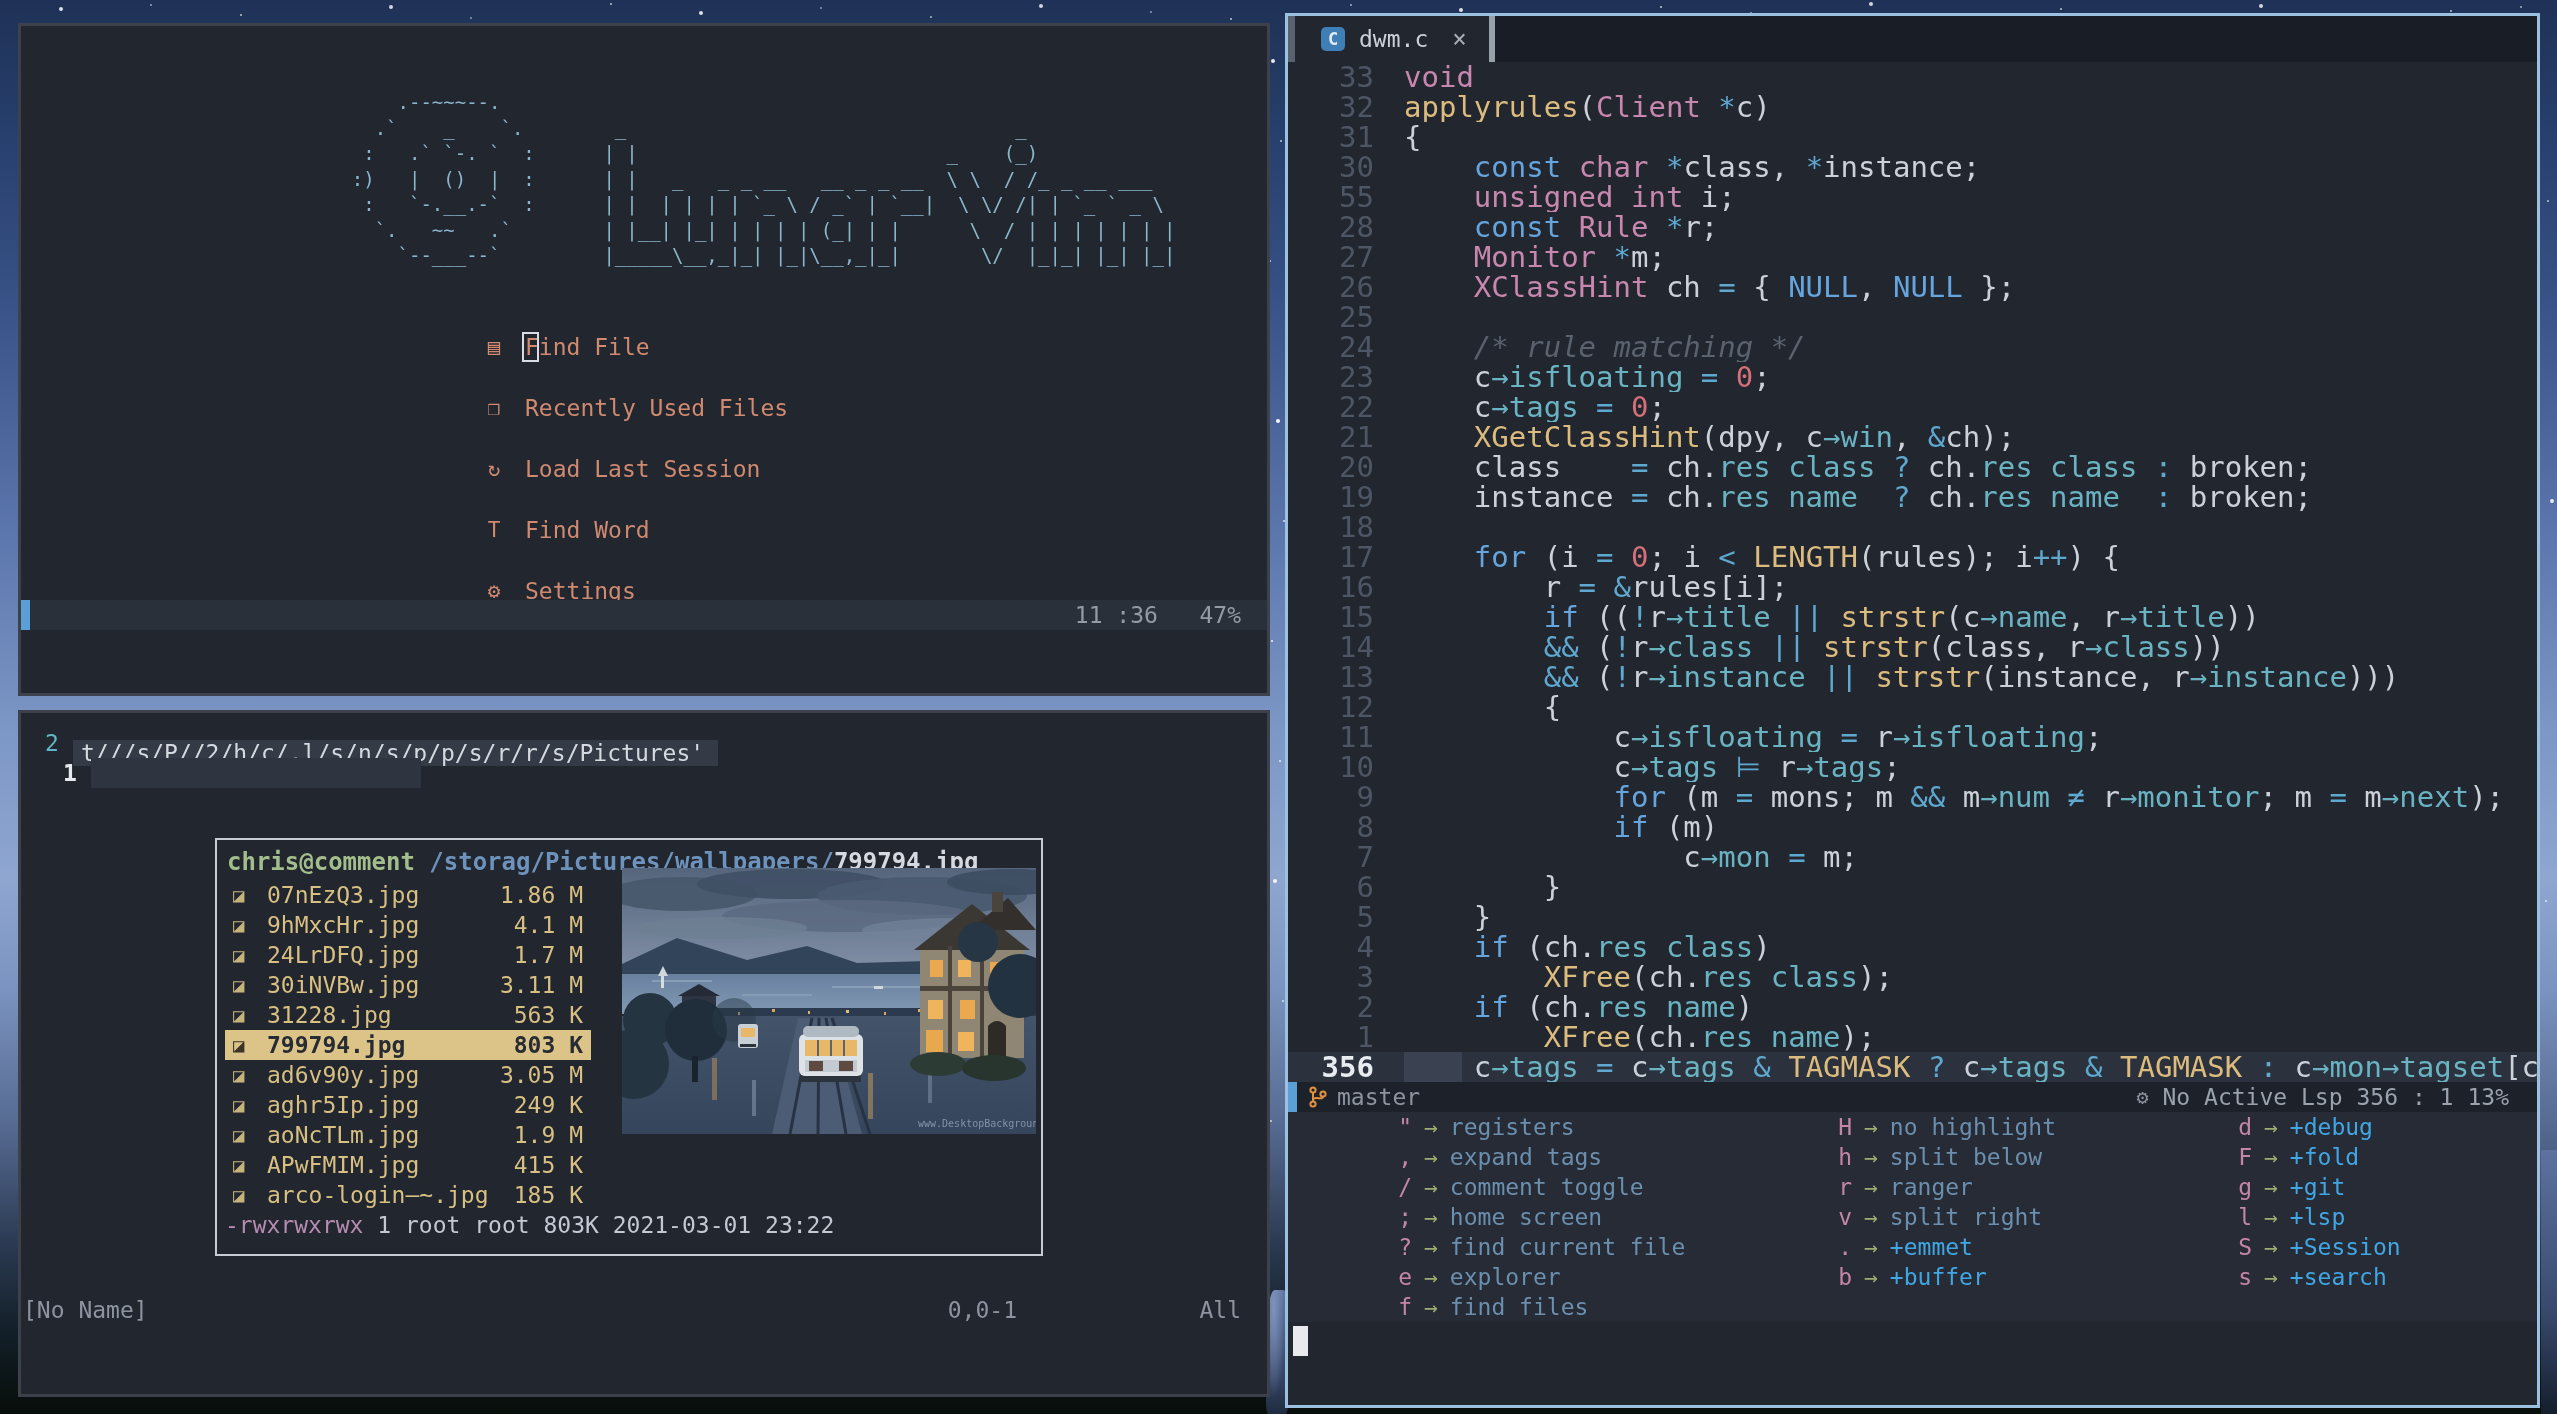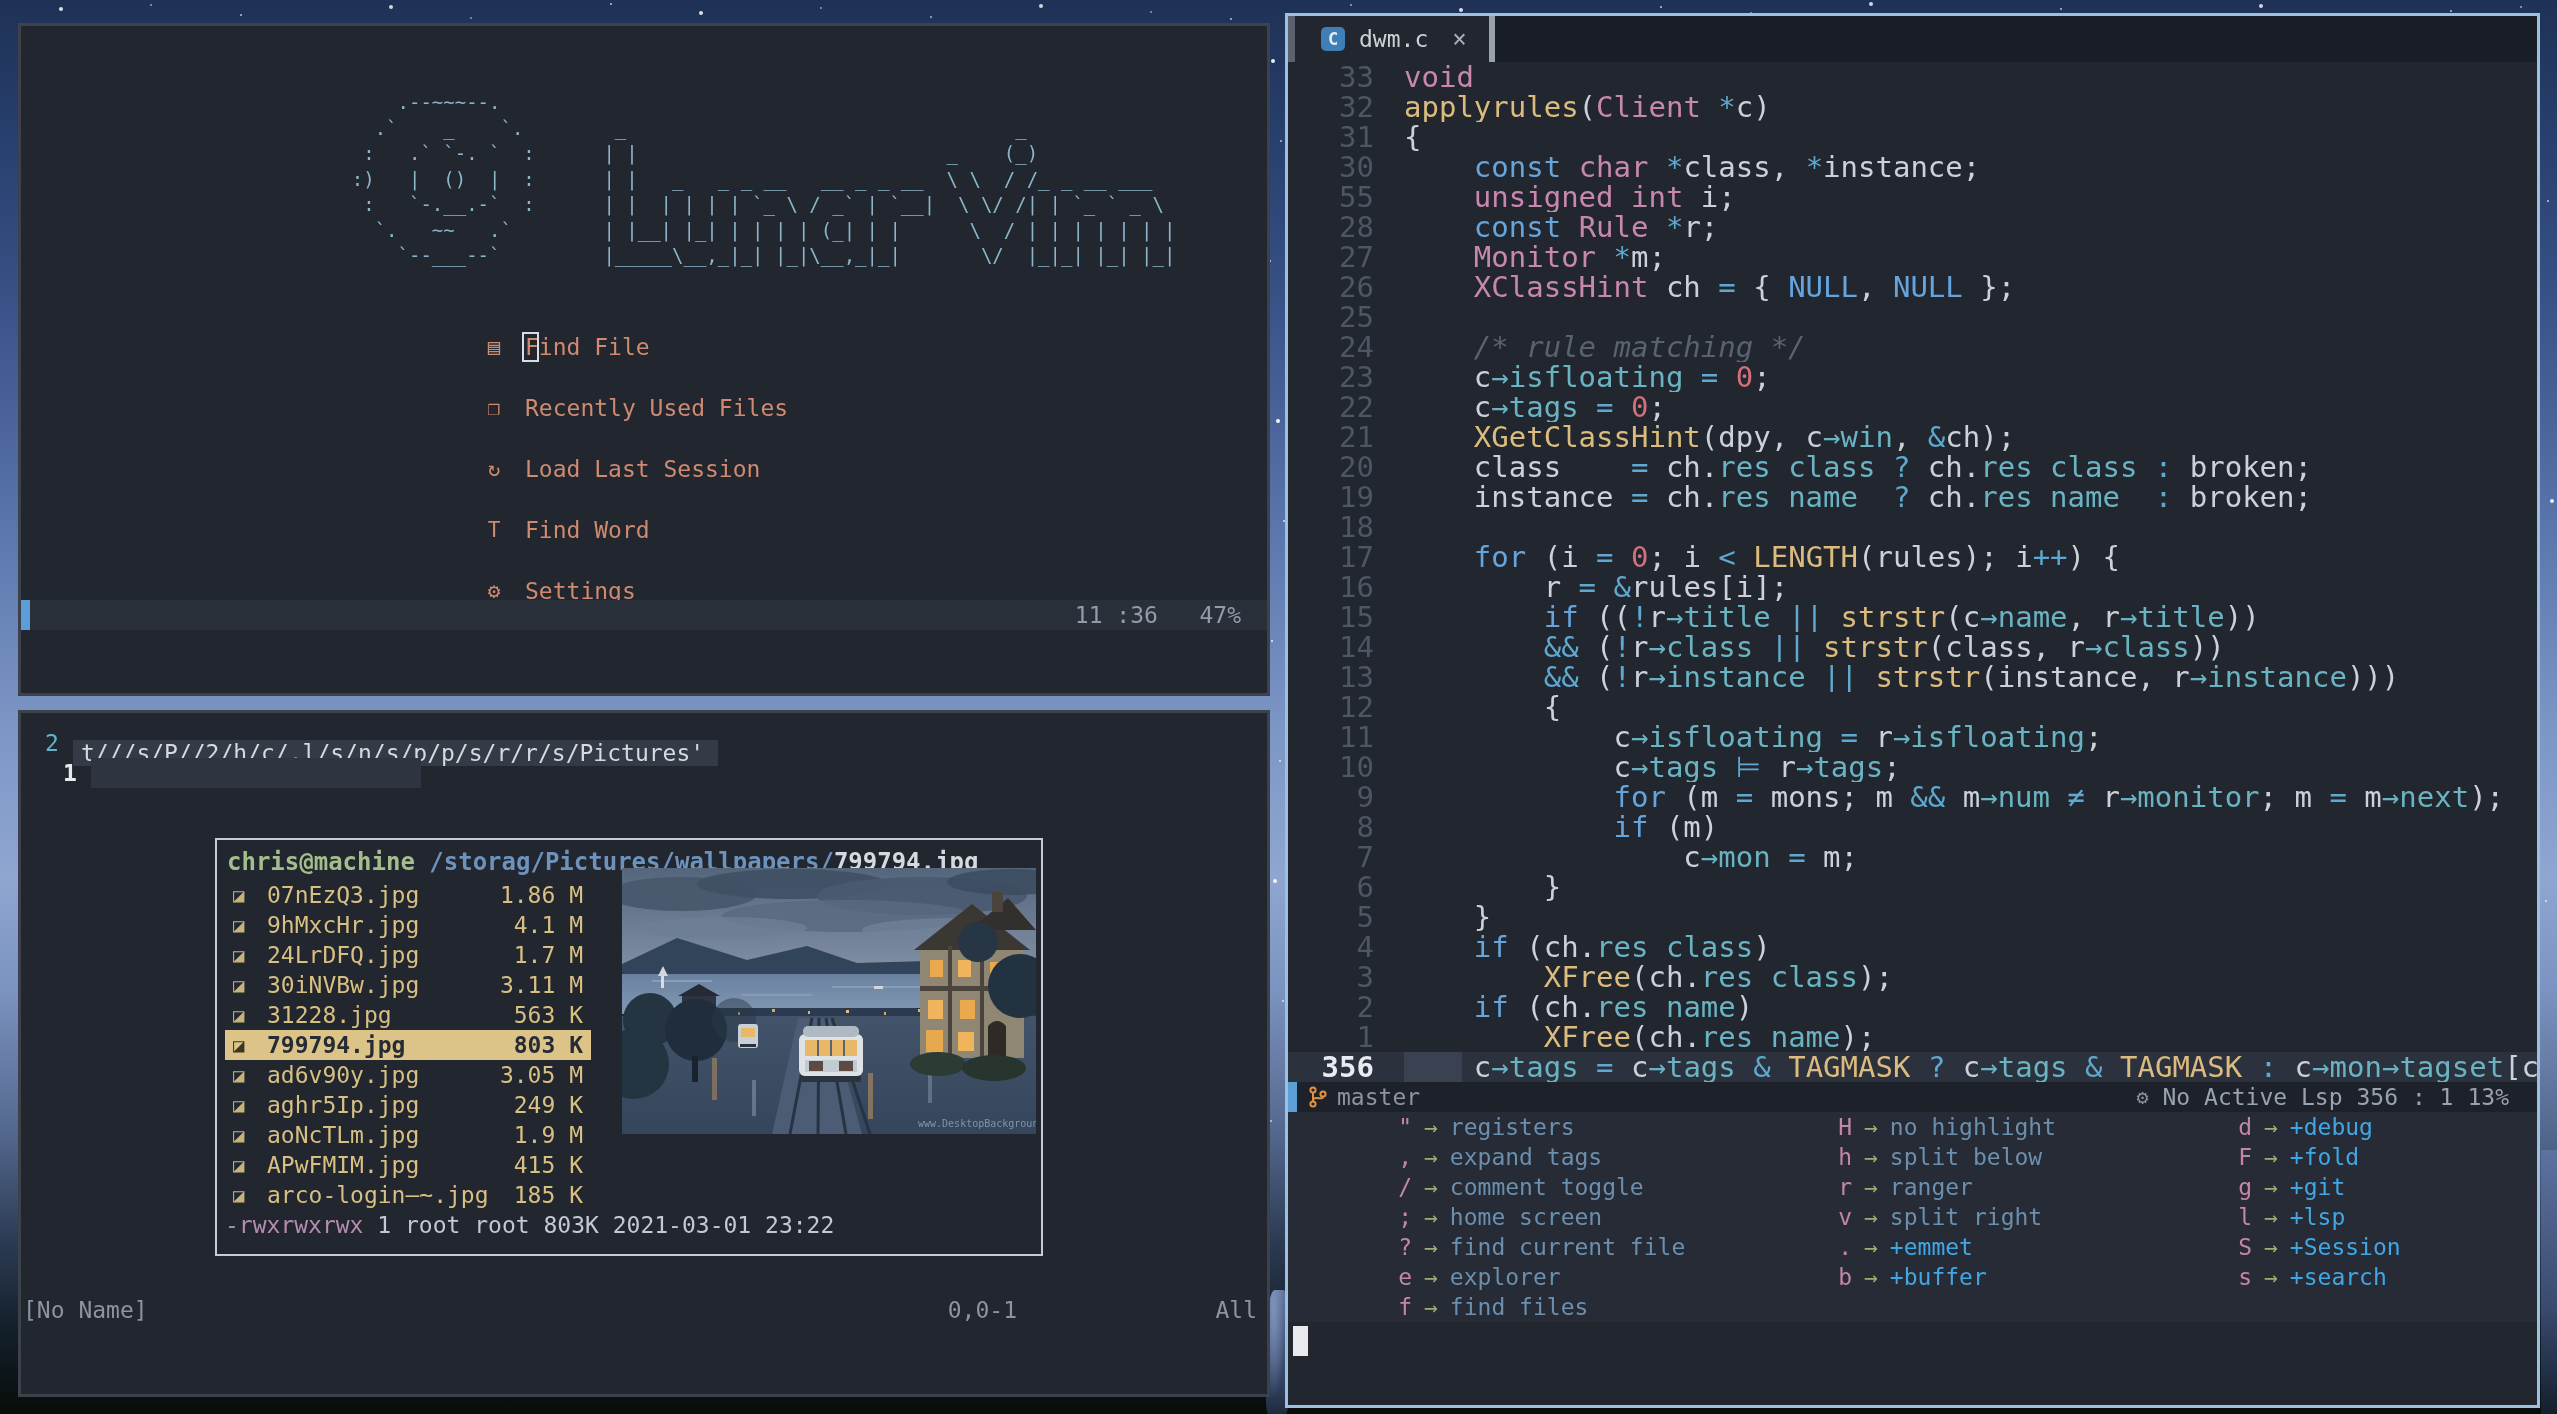--- a/index.html
+++ b/index.html
@@ -52,21 +52,21 @@
   .file-row .f-size{margin-left:auto;white-space:pre;}
   .file-row.selected{background:var(--select_bg);color:#272b33;font-weight:bold;}
   .file-row.selected .f-icon{color:#3a3526;}
   .perm-line{position:absolute;left:8px;top:372px;font-size:23px;white-space:pre;}
   .perm{color:var(--perm_purple);}
   .perm-rest{color:#c3c9d2;}
   .preview{position:absolute;left:405px;top:28px;width:414px;height:266px;}
   #win-scratch .bottomline{position:absolute;left:0;top:582px;width:100%;height:30px;display:flex;align-items:center;color:#8d94a0;font-size:23px;}
   .bl-left{padding-left:2px;}
   .bl-pos{margin-left:auto;}
-  .bl-all{width:250px;text-align:right;padding-right:10px;}
+  .bl-all{width:250px;text-align:right;padding-right:26px;}
 
   
   #win-editor{left:1285px;top:13px;width:1255px;height:1395px;overflow:hidden;}
   .tabbar{position:absolute;left:0;top:0;width:100%;height:46px;background:#191d25;display:flex;align-items:stretch;}
   .tabbar .vbar{width:7px;background:#5a6270;flex:none;}
   .tab{display:flex;align-items:center;gap:14px;padding:0 22px 0 26px;background:#22262f;font-size:23px;color:#ccd1d8;}
   .c-icon{width:24px;height:24px;border-radius:5px;background:#3f7fb5;color:#e4eef6;font-size:17px;font-weight:bold;display:flex;align-items:center;justify-content:center;}
   .tab-close{color:#a7adb6;margin-left:10px;font-size:24px;}
   .tabbar .sep{width:6px;background:#98a0aa;flex:none;}
   .code{position:absolute;left:0;top:46px;width:100%;}
@@ -151,21 +151,21 @@
     </div>
     <div class="srow" style="left:52px;top:15px;">
       <span class="path-strip">t///s/P//2/h/c/.l/s/n/s/p/p/s/r/r/s/Pictures'</span>
     </div>
     <div class="cursor-strip"></div>
     <div class="srow" style="left:42px;top:45px;">
       <span class="ln-white">1</span>
     </div>
 
     <div class="popup">
-      <div class="popup-header"><span class="ph-user">chris@machine</span><span class="ph-path"> /storag/Pictures/wallpapers/</span><span class="ph-file">799794.jpg</span></div>
+      <div class="popup-header"><span class="ph-user">chris@comment</span><span class="ph-path"> /storag/Pictures/wallpapers/</span><span class="ph-file">799794.jpg</span></div>
       <div class="file-list" id="file-list">
           <div class="file-row">
             <span class="f-icon">◪</span>
             <span class="f-name">07nEzQ3.jpg</span>
             <span class="f-size">1.86 M</span>
           </div>
           <div class="file-row">
             <span class="f-icon">◪</span>
             <span class="f-name">9hMxcHr.jpg</span>
             <span class="f-size">4.1 M</span>

